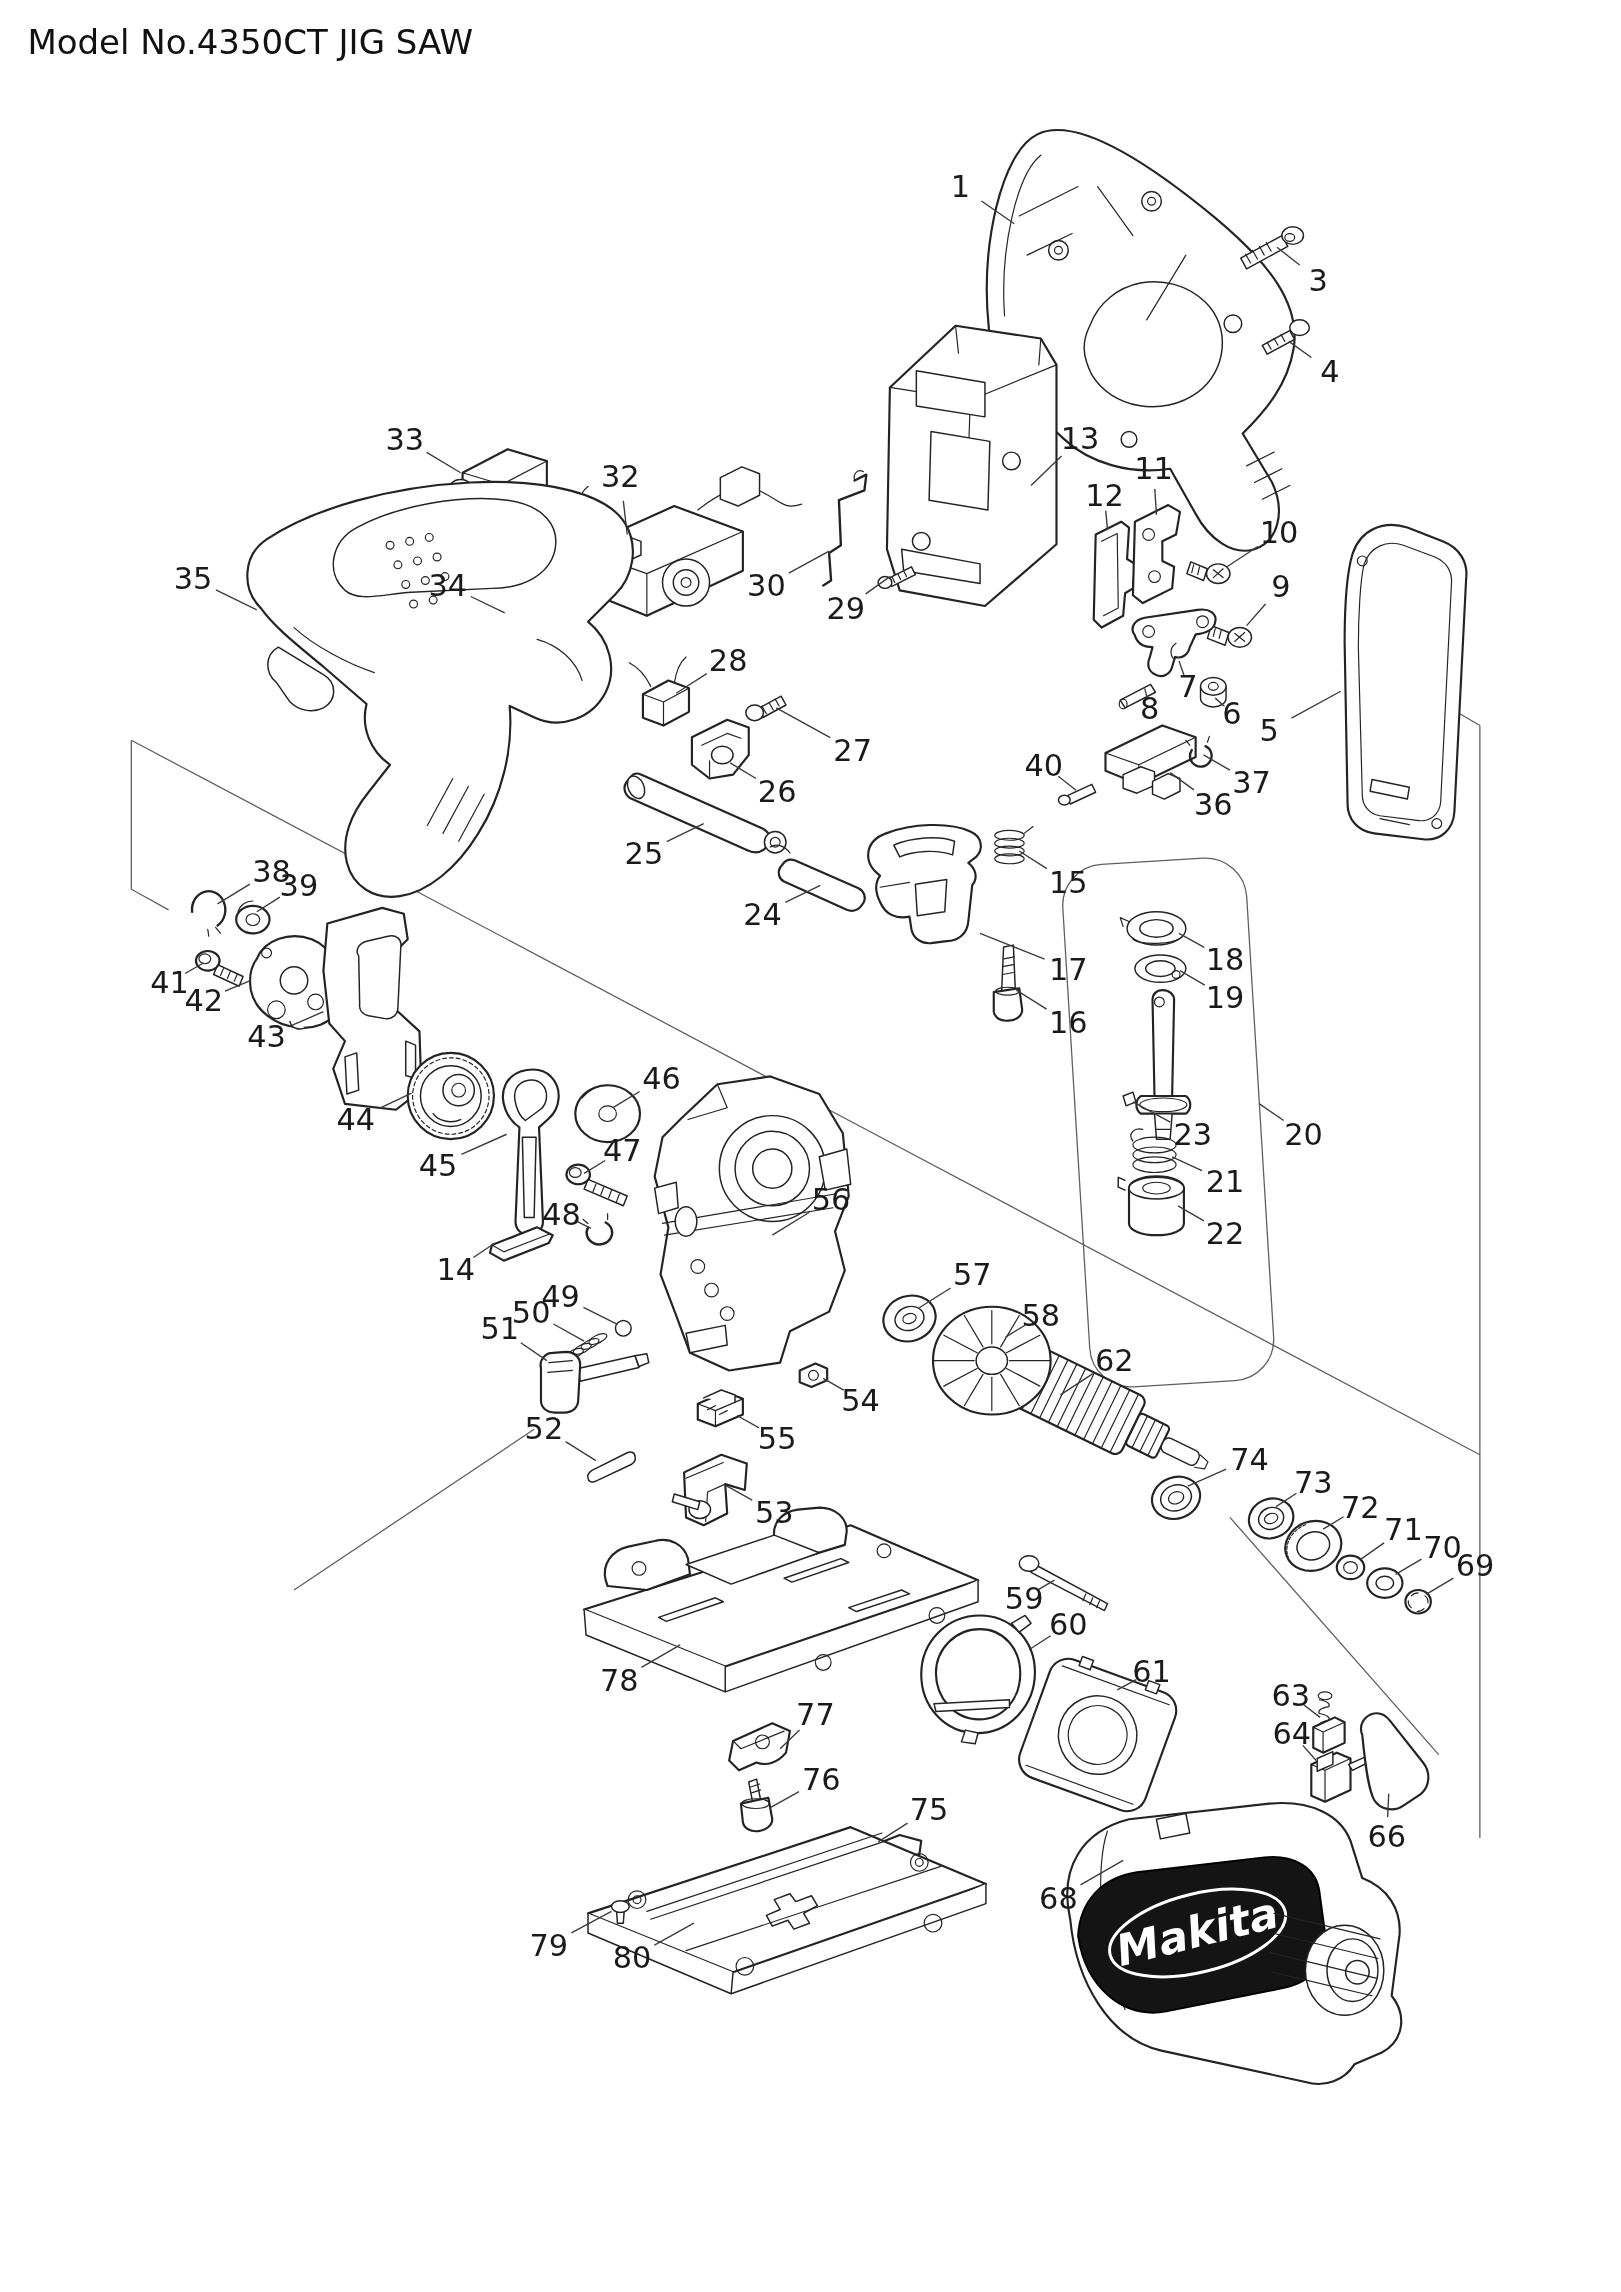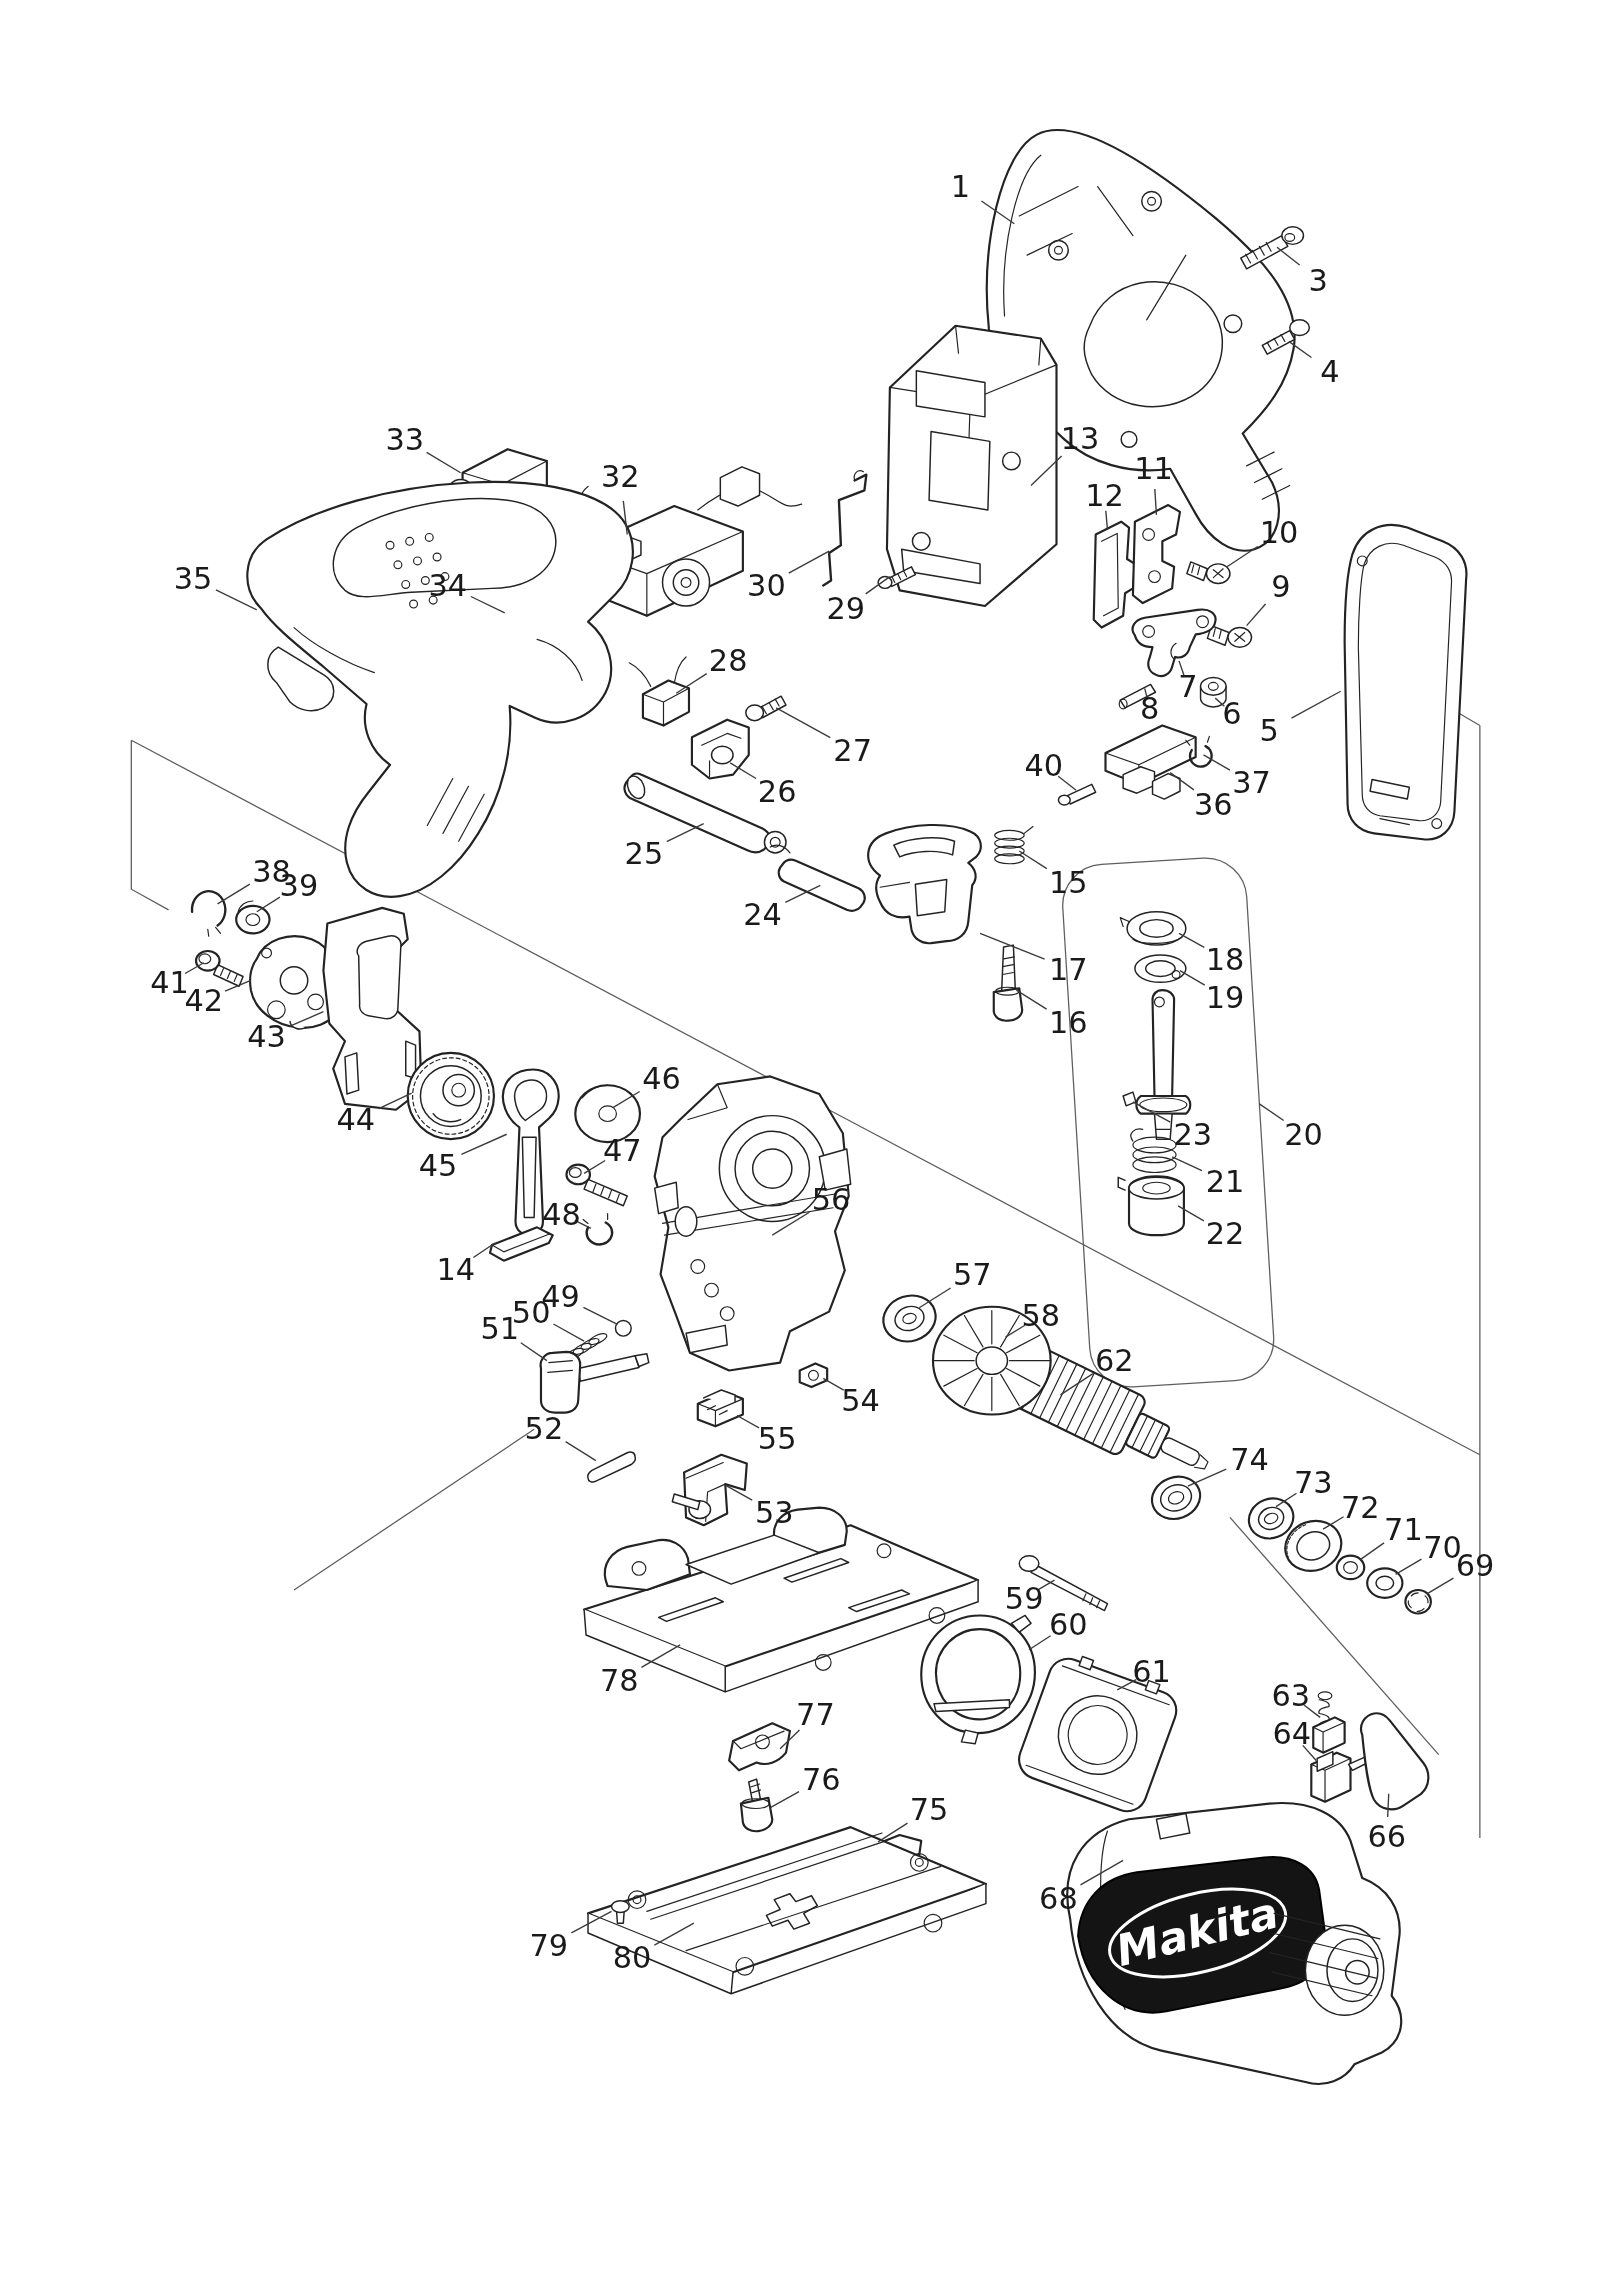--- a/index.html
+++ b/index.html
@@ -14,20 +14,21 @@
   .tn { fill:none;    stroke:#232323; stroke-width:1.2; stroke-linejoin:round; stroke-linecap:round; }
   .th { fill:none;    stroke:#232323; stroke-width:2.4; stroke-linejoin:round; stroke-linecap:round; }
   .phantom { fill:none; stroke:#5e5e5e; stroke-width:1.3; }
   .leader  { stroke:#3b3b3b; stroke-width:1.4; }
   .plabel  { fill:#1a1a1a; text-anchor:middle; }
 </style>
 </head>
 <body>
 
 <div class="page">
+  <div class="title">Model No.4350CT JIG SAW</div>
 
   <svg id="diagram-svg" width="1621" height="2293" viewBox="0 0 1654 2339">
 
     <g>
       <line class="phantom" x1="134" y1="755" x2="1510" y2="1484"></line>
       <polyline class="phantom" points="134,755 134,907 172,928"></polyline>
       <line class="phantom" x1="1452" y1="706" x2="1510" y2="740"></line>
       <line class="phantom" x1="1510" y1="740" x2="1510" y2="1875"></line>
       <line class="phantom" x1="300" y1="1622" x2="545" y2="1458"></line>
       <line class="phantom" x1="1255" y1="1548" x2="1468" y2="1790"></line>

